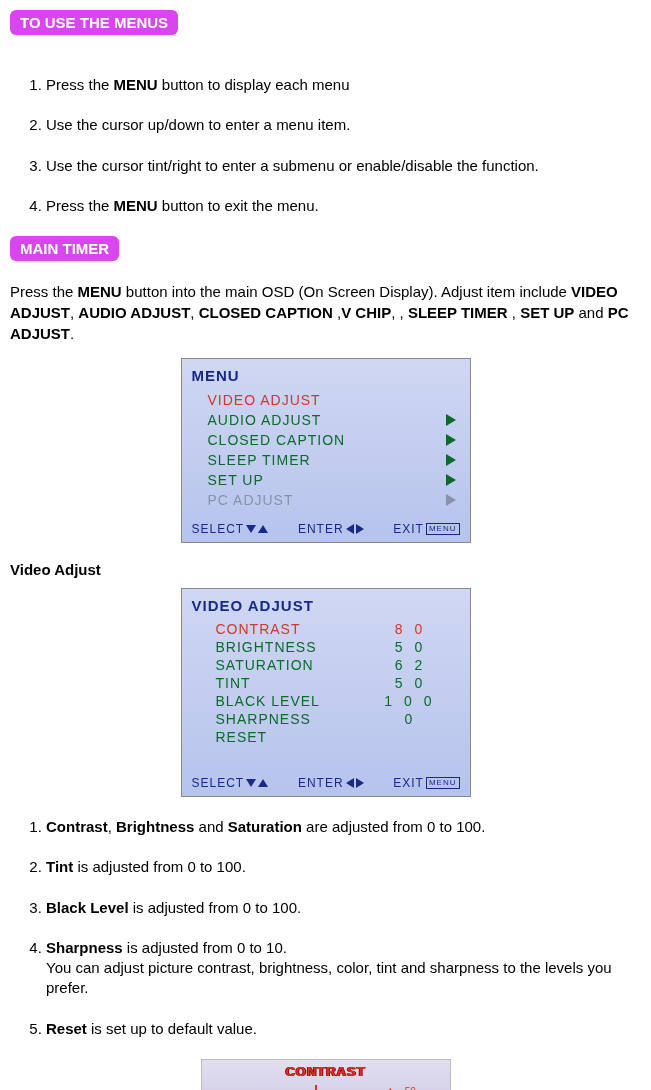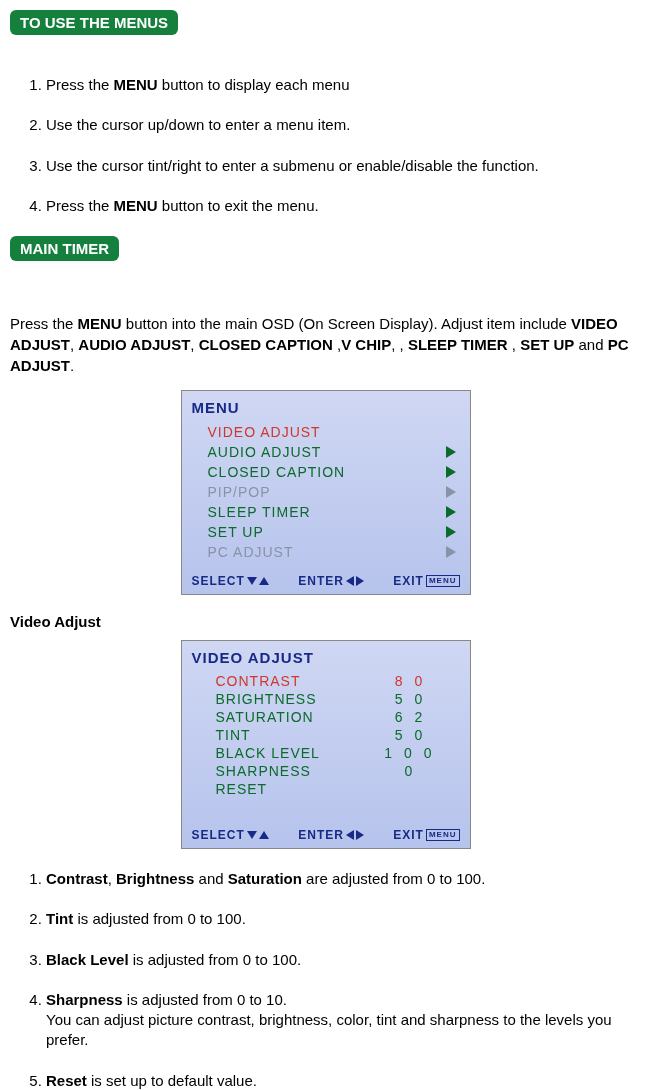--- a/index.html
+++ b/index.html
@@ -7,32 +7,32 @@
     font-family: Arial, Helvetica, sans-serif;
     font-size: 15px;
     color: #000;
     margin: 0;
     padding: 10px;
     width: 651px;
     background: #fff;
   }
   .pill {
     display: inline-block;
-    background: #15803d;
+    background: #d946ef;
     color: #fff;
     font-weight: bold;
     font-size: 15px;
     padding: 4px 10px;
     border-radius: 6px;
     margin-bottom: 20px;
   }
   ol { margin: 0 0 20px 0; padding-left: 36px; }
   ol li { margin-bottom: 2px; line-height: 1.35; margin-top: 20px; }
   .b { font-weight: bold; }
-  .para { margin-bottom: 14px; line-height: 1.4; margin-top: 32px; }
+  .para { margin-bottom: 14px; line-height: 1.4; }
   .osd {
     width: 290px;
     margin: 10px auto 18px auto;
     background: linear-gradient(#cfd7f3, #b6c3ec);
     border: 1px solid #888;
     padding: 8px 10px 4px 10px;
     font-family: "Trebuchet MS", Arial, sans-serif;
   }
   .osd-title {
     color: #172a88;
@@ -59,21 +59,21 @@
     border-left: 10px solid currentColor;
     margin-right: 4px;
   }
   .osd-row.dim .tri-right { color: #8a92a8; }
   .osd-footer {
     display: flex;
     justify-content: space-between;
     align-items: center;
     color: #172a88;
     font-size: 12px;
-    font-weight: bold;
+    font-weight: normal;
     letter-spacing: 1px;
     margin-top: 10px;
     padding: 2px 0;
   }
   .ftgroup { display: flex; align-items: center; gap: 2px; }
   .tri-d {
     width: 0; height: 0;
     border-left: 5px solid transparent;
     border-right: 5px solid transparent;
     border-top: 8px solid #172a88;
@@ -201,24 +201,20 @@
   <div class="osd-row sel">
       <span>VIDEO ADJUST</span>
       <span></span>
     </div>
   <div class="osd-row">
       <span>AUDIO  ADJUST</span>
       <span class="tri-right"></span>
     </div>
   <div class="osd-row">
       <span>CLOSED CAPTION</span>
-      <span class="tri-right"></span>
-    </div>
-  <div class="osd-row dim">
-      <span>PIP/POP</span>
       <span class="tri-right"></span>
     </div>
   <div class="osd-row">
       <span>SLEEP  TIMER</span>
       <span class="tri-right"></span>
     </div>
   <div class="osd-row">
       <span>SET  UP</span>
       <span class="tri-right"></span>
     </div>

